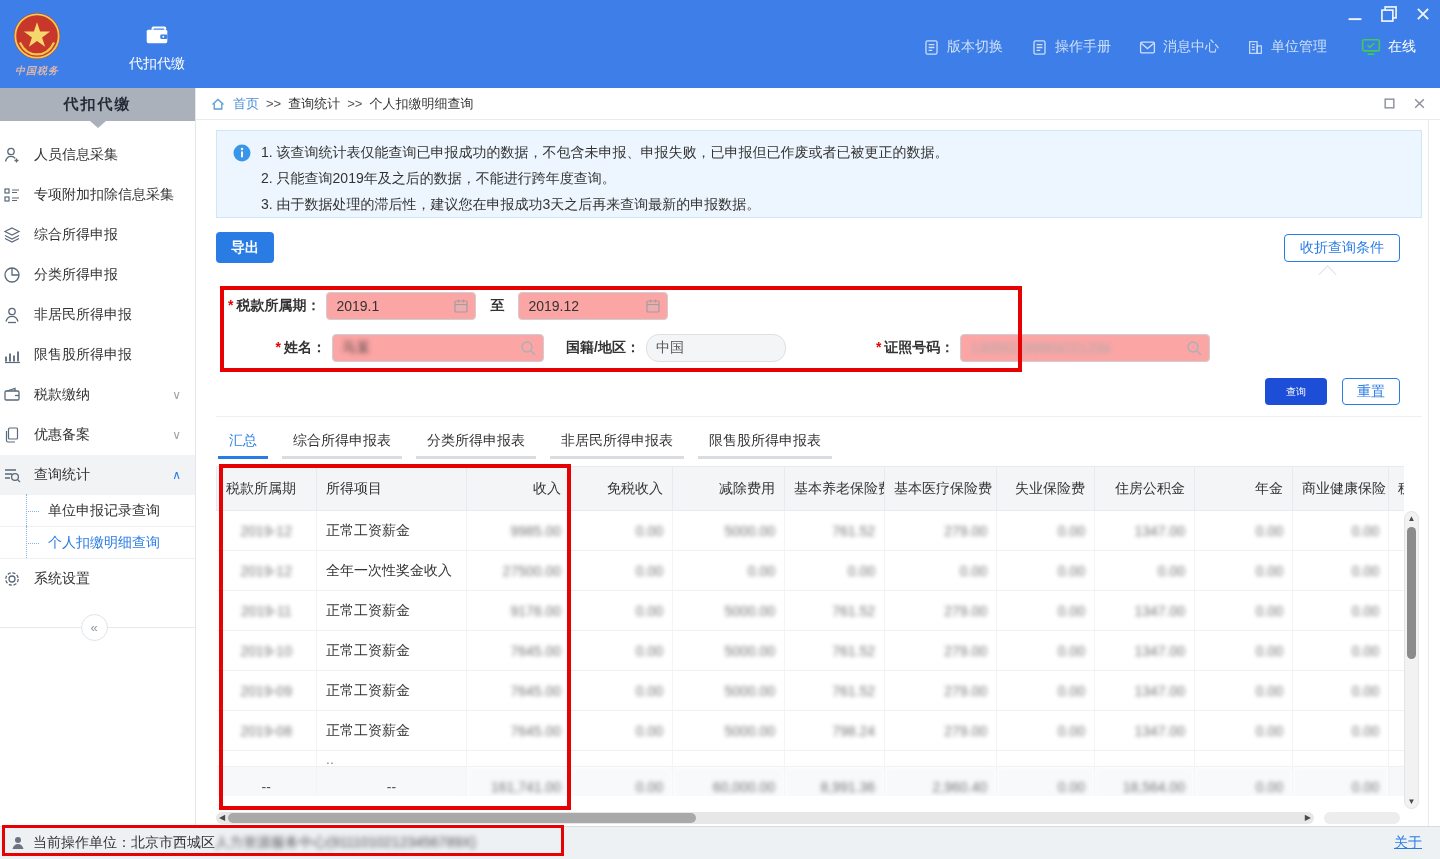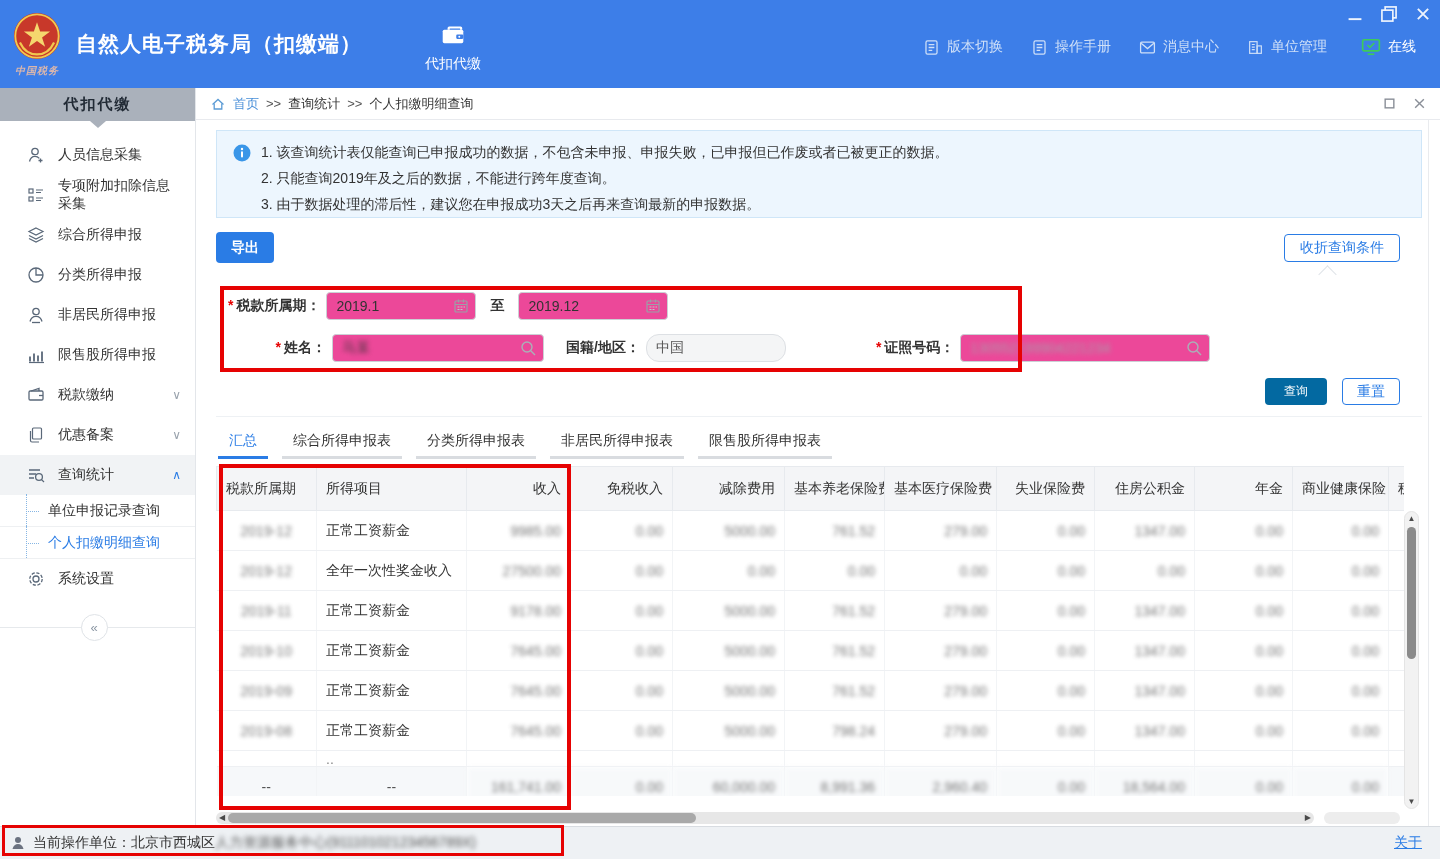--- a/index.html
+++ b/index.html
@@ -26,21 +26,21 @@
   .online-badge { display:flex; align-items:center; gap:7px; color:#fff; font-size:14px; margin:5px 24px 0 34px; }
   .online-badge .icon { width:20px; height:18px; }
 
   
   .sidebar { position:absolute; left:0; top:88px; width:196px; bottom:33px; background:#fff; border-right:1px solid #e3e6ea; }
   .side-header { height:33px; background:#aab1bb; color:#222b36; font-weight:bold; font-size:15px;
     display:flex; align-items:center; justify-content:center; letter-spacing:2px; position:relative; }
   .side-header:after { content:""; position:absolute; left:50%; bottom:-7px; margin-left:-8px;
     border:8px solid transparent; border-top:7px solid #aab1bb; border-bottom:0; }
   .side-menu { padding-top:14px; }
-  .side-item { height:40px; display:flex; align-items:center; padding:0 14px 0 26px; font-size:14px; color:#333; cursor:pointer; }
+  .side-item { height:40px; display:flex; align-items:center; padding:0 14px 0 2px; font-size:14px; color:#333; cursor:pointer; }
   .side-item .icon { width:20px; height:20px; margin-right:12px; color:#5a6879; flex:0 0 20px; }
   .side-item .chev { margin-left:auto; color:#9aa3ad; font-size:12px; }
   .side-item.expanded { background:#f1f3f5; }
   .side-item.expanded .chev { color:#2a7ce5; }
   .sub-item { height:32px; display:flex; align-items:center; padding-left:48px; font-size:14px; color:#333;
     border-bottom:1px solid #eef0f2; position:relative; cursor:pointer; background:#fff; }
   .sub-item:first-of-type { border-top:1px solid #eef0f2; }
   .sub-item:before { content:""; position:absolute; left:26px; top:-1px; bottom:0; border-left:1px dotted #86b6e4; }
   .sub-item:after { content:""; position:absolute; left:26px; top:50%; width:13px; border-top:1px dotted #86b6e4; }
   .sub-item.active { color:#2a7ce5; }
@@ -75,29 +75,29 @@
     border:1px solid #2a7ce5; color:#2a7ce5; border-radius:4px; font-size:14px; cursor:pointer; }
   .caret-up { position:absolute; right:106px; top:148px; width:13px; height:13px; background:#fff;
     border-left:1px solid #dfe3e8; border-top:1px solid #dfe3e8; transform:rotate(45deg); }
 
   .form-row { position:absolute; display:flex; align-items:center; font-size:14px; color:#333; }
   .form-row1 { left:32px; top:172px; }
   .form-row2 { left:0; top:214px; }
   .flabel { white-space:nowrap;font-weight:bold; }
   .flabel.req:before { content:"*"; color:#e60202; margin-right:3px; }
   .lab-w { display:inline-block; width:130px; text-align:right; }
-  .tb { height:28px; border:1px solid #ccd0d5; border-radius:4px; background:#ec4899; display:flex; align-items:center;
+  .tb { height:28px; border:1px solid #ccd0d5; border-radius:4px; background:#fca5a5; display:flex; align-items:center;
     padding:0 26px 0 9px; font-size:14px; color:#333; position:relative; }
   .tb .icon { position:absolute; right:6px; width:16px; height:16px; }
   .tb.disabled { background:#f4f5f6; border-color:#dde0e4; color:#555; padding-right:9px;border-radius:13px; }
   .blur { filter:blur(2.8px); opacity:.85; }
   .blur-soft { filter:blur(2.2px); opacity:.8; }
 
   .actions { position:absolute; right:40px; top:258px; display:flex; gap:15px; }
-  .btn-query { width:62px; height:27px; background:#0369a1; color:#fff; border:none; border-radius:4px; font-size:12px; cursor:pointer; }
+  .btn-query { width:62px; height:27px; background:#1d4ed8; color:#fff; border:none; border-radius:4px; font-size:10px; cursor:pointer; }
   .btn-reset { width:58px; height:27px; background:#fff; color:#2a7ce5; border:1px solid #2a7ce5; border-radius:4px; font-size:14px; cursor:pointer; }
   .divider { position:absolute; left:20px; top:296px; width:1206px; height:1px; background:#eef1f4; }
 
   .tabs { position:absolute; left:22px; top:306px; display:flex; gap:14px; font-size:14px; }
   .tab { padding:6px 11px 9px; position:relative; color:#333; cursor:pointer; }
   .tab:after { content:""; position:absolute; left:0; right:0; bottom:0; height:3px; background:#d9dce0; }
   .tab.active { color:#2a7ce5; }
   .tab.active:after { background:#2a7ce5; }
 
   .table-wrap { position:absolute; left:20px; top:346px; width:1188px; height:330px; overflow:hidden; }
@@ -159,21 +159,20 @@
       <span class="emblem icon">
         <svg viewBox="0 0 52 52">
             <circle cx="26" cy="26" r="25" fill="#c8382a"></circle>
             <circle cx="26" cy="26" r="23.5" fill="none" stroke="#f0c94f" stroke-width="2"></circle>
             <path d="M26 11l3.4 10.2h10.8l-8.7 6.3 3.3 10.2-8.8-6.3-8.8 6.3 3.3-10.2-8.7-6.3h10.8z" fill="#f5d76e"></path>
             <path d="M7.5 33c4 8.5 10.5 13 18.5 13s14.5-4.5 18.5-13" fill="none" stroke="#f0c94f" stroke-width="2.4"></path>
           </svg>
       </span>
       <div class="emblem-text">中国税务</div>
     </div>
-    <h1 class="app-title">自然人电子税务局（扣缴端）</h1>
     <div class="module-tab">
       <span class="icon">
         <svg viewBox="0 0 24 24">
             <path fill="currentColor" d="M4 8h16a1.5 1.5 0 0 1 1.5 1.5V19a1.5 1.5 0 0 1-1.5 1.5H4A1.5 1.5 0 0 1 2.5 19V9.5A1.5 1.5 0 0 1 4 8z"></path>
             <path fill="currentColor" d="M7 8V6.5A1.5 1.5 0 0 1 8.5 5H19a1.5 1.5 0 0 1 1.5 1.5V8h-2V7H9v1z"></path>
             <rect x="15" y="12.5" width="6.5" height="4" rx="1" fill="#3d7ee8"></rect>
             <circle cx="17.8" cy="14.5" r="0.9" fill="#fff"></circle>
           </svg>
       </span>
       <span class="lbl">代扣代缴</span>

